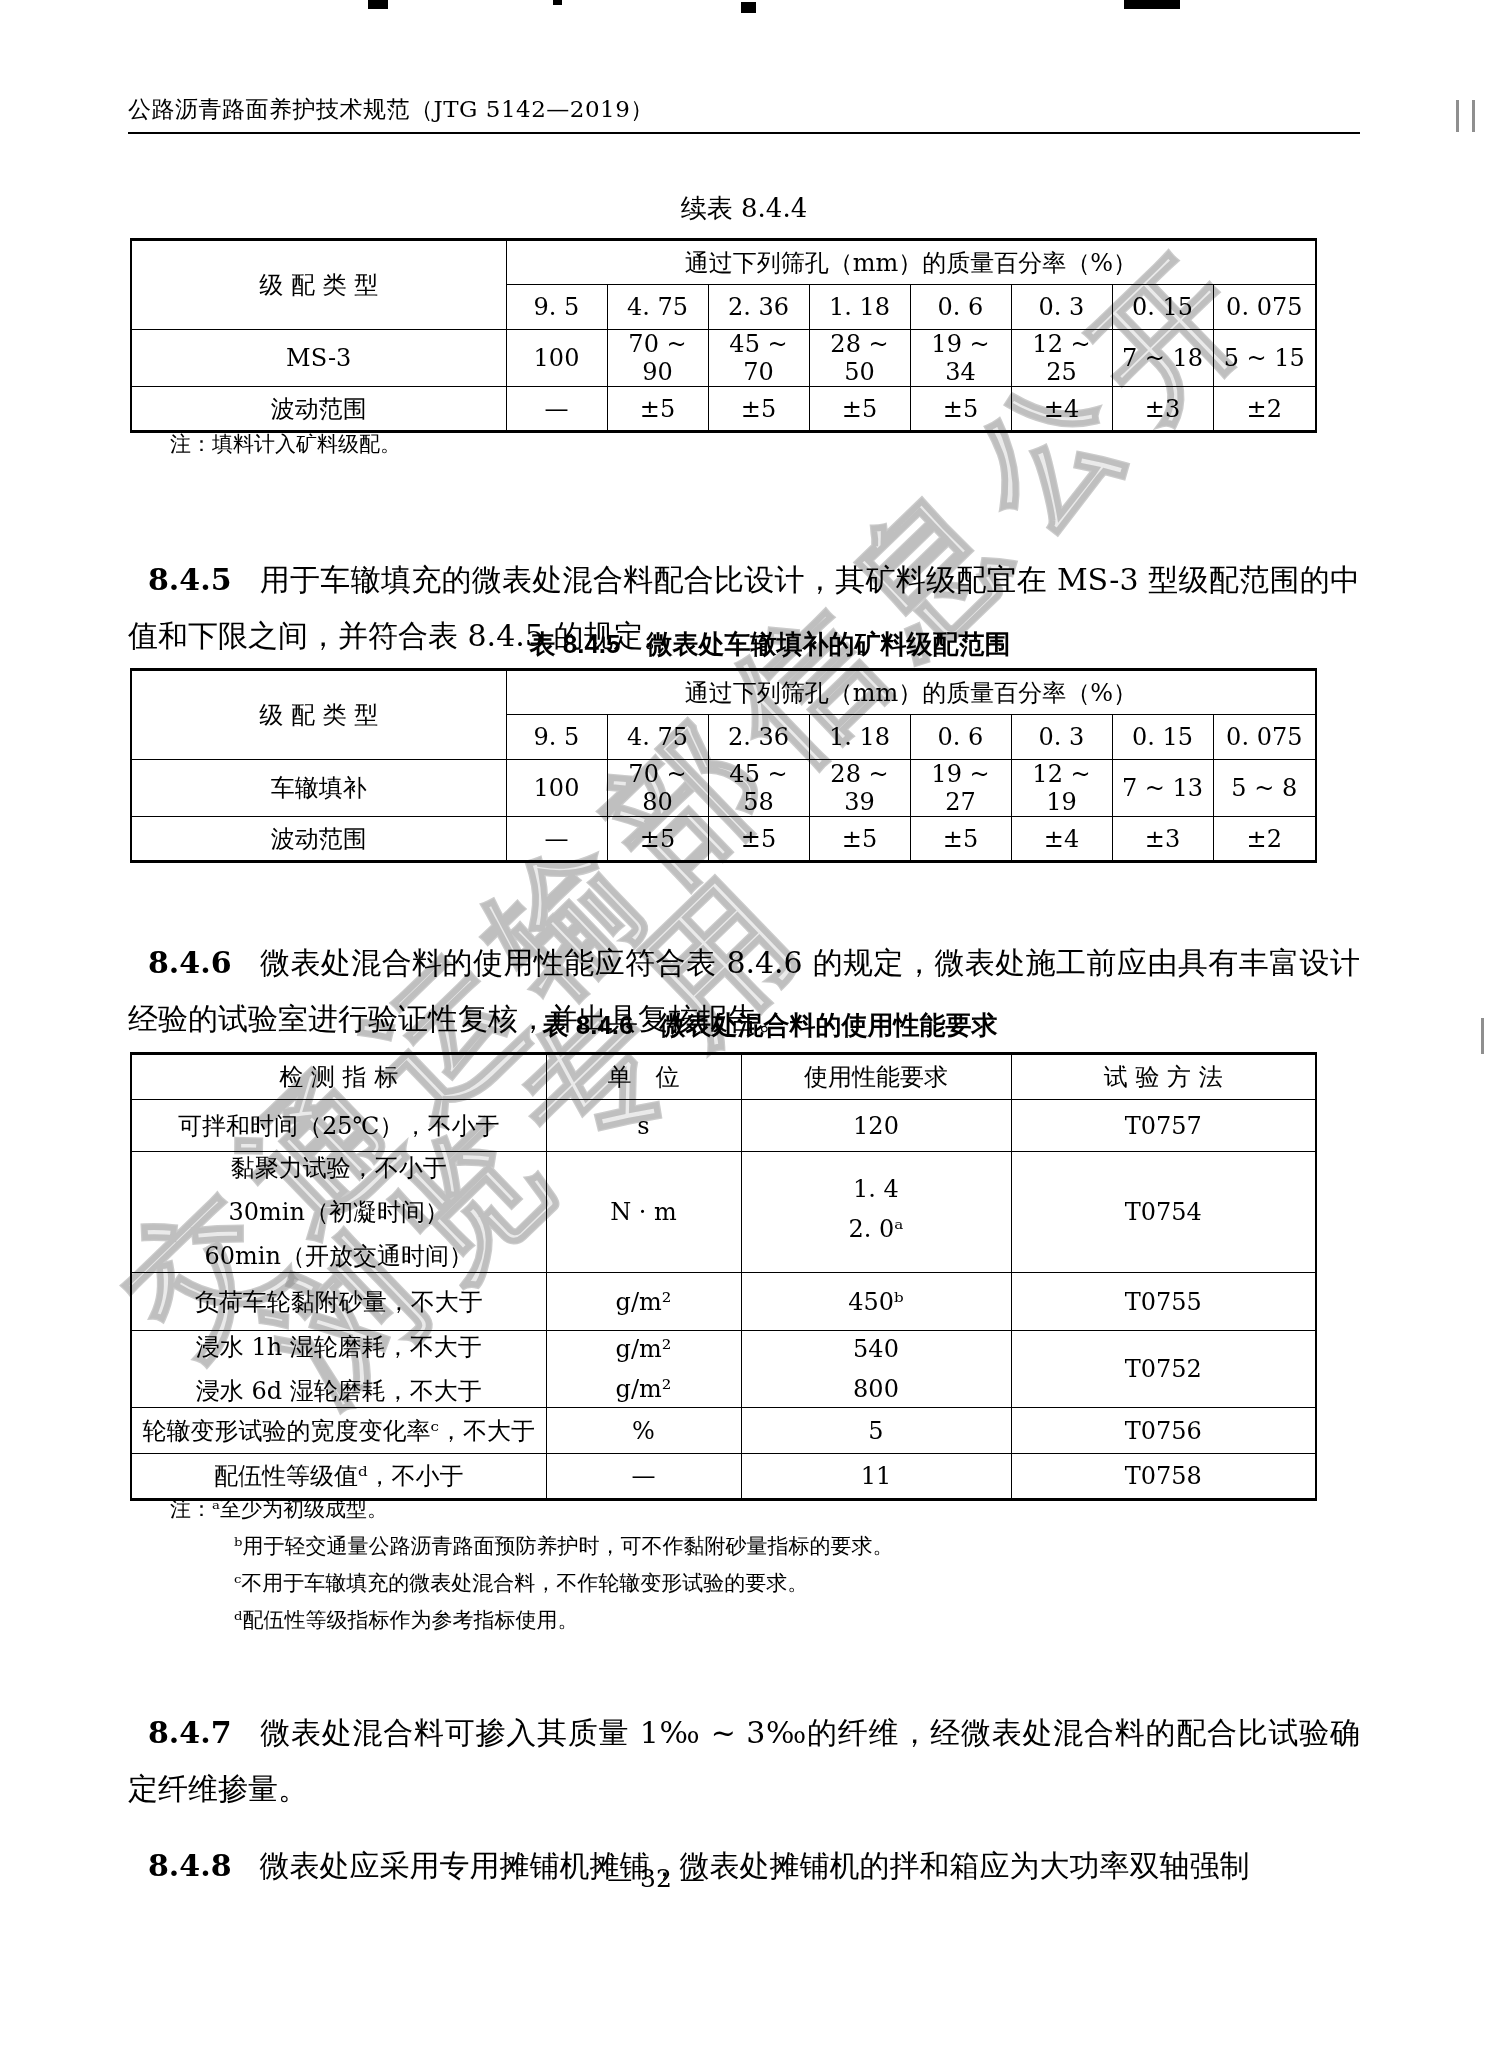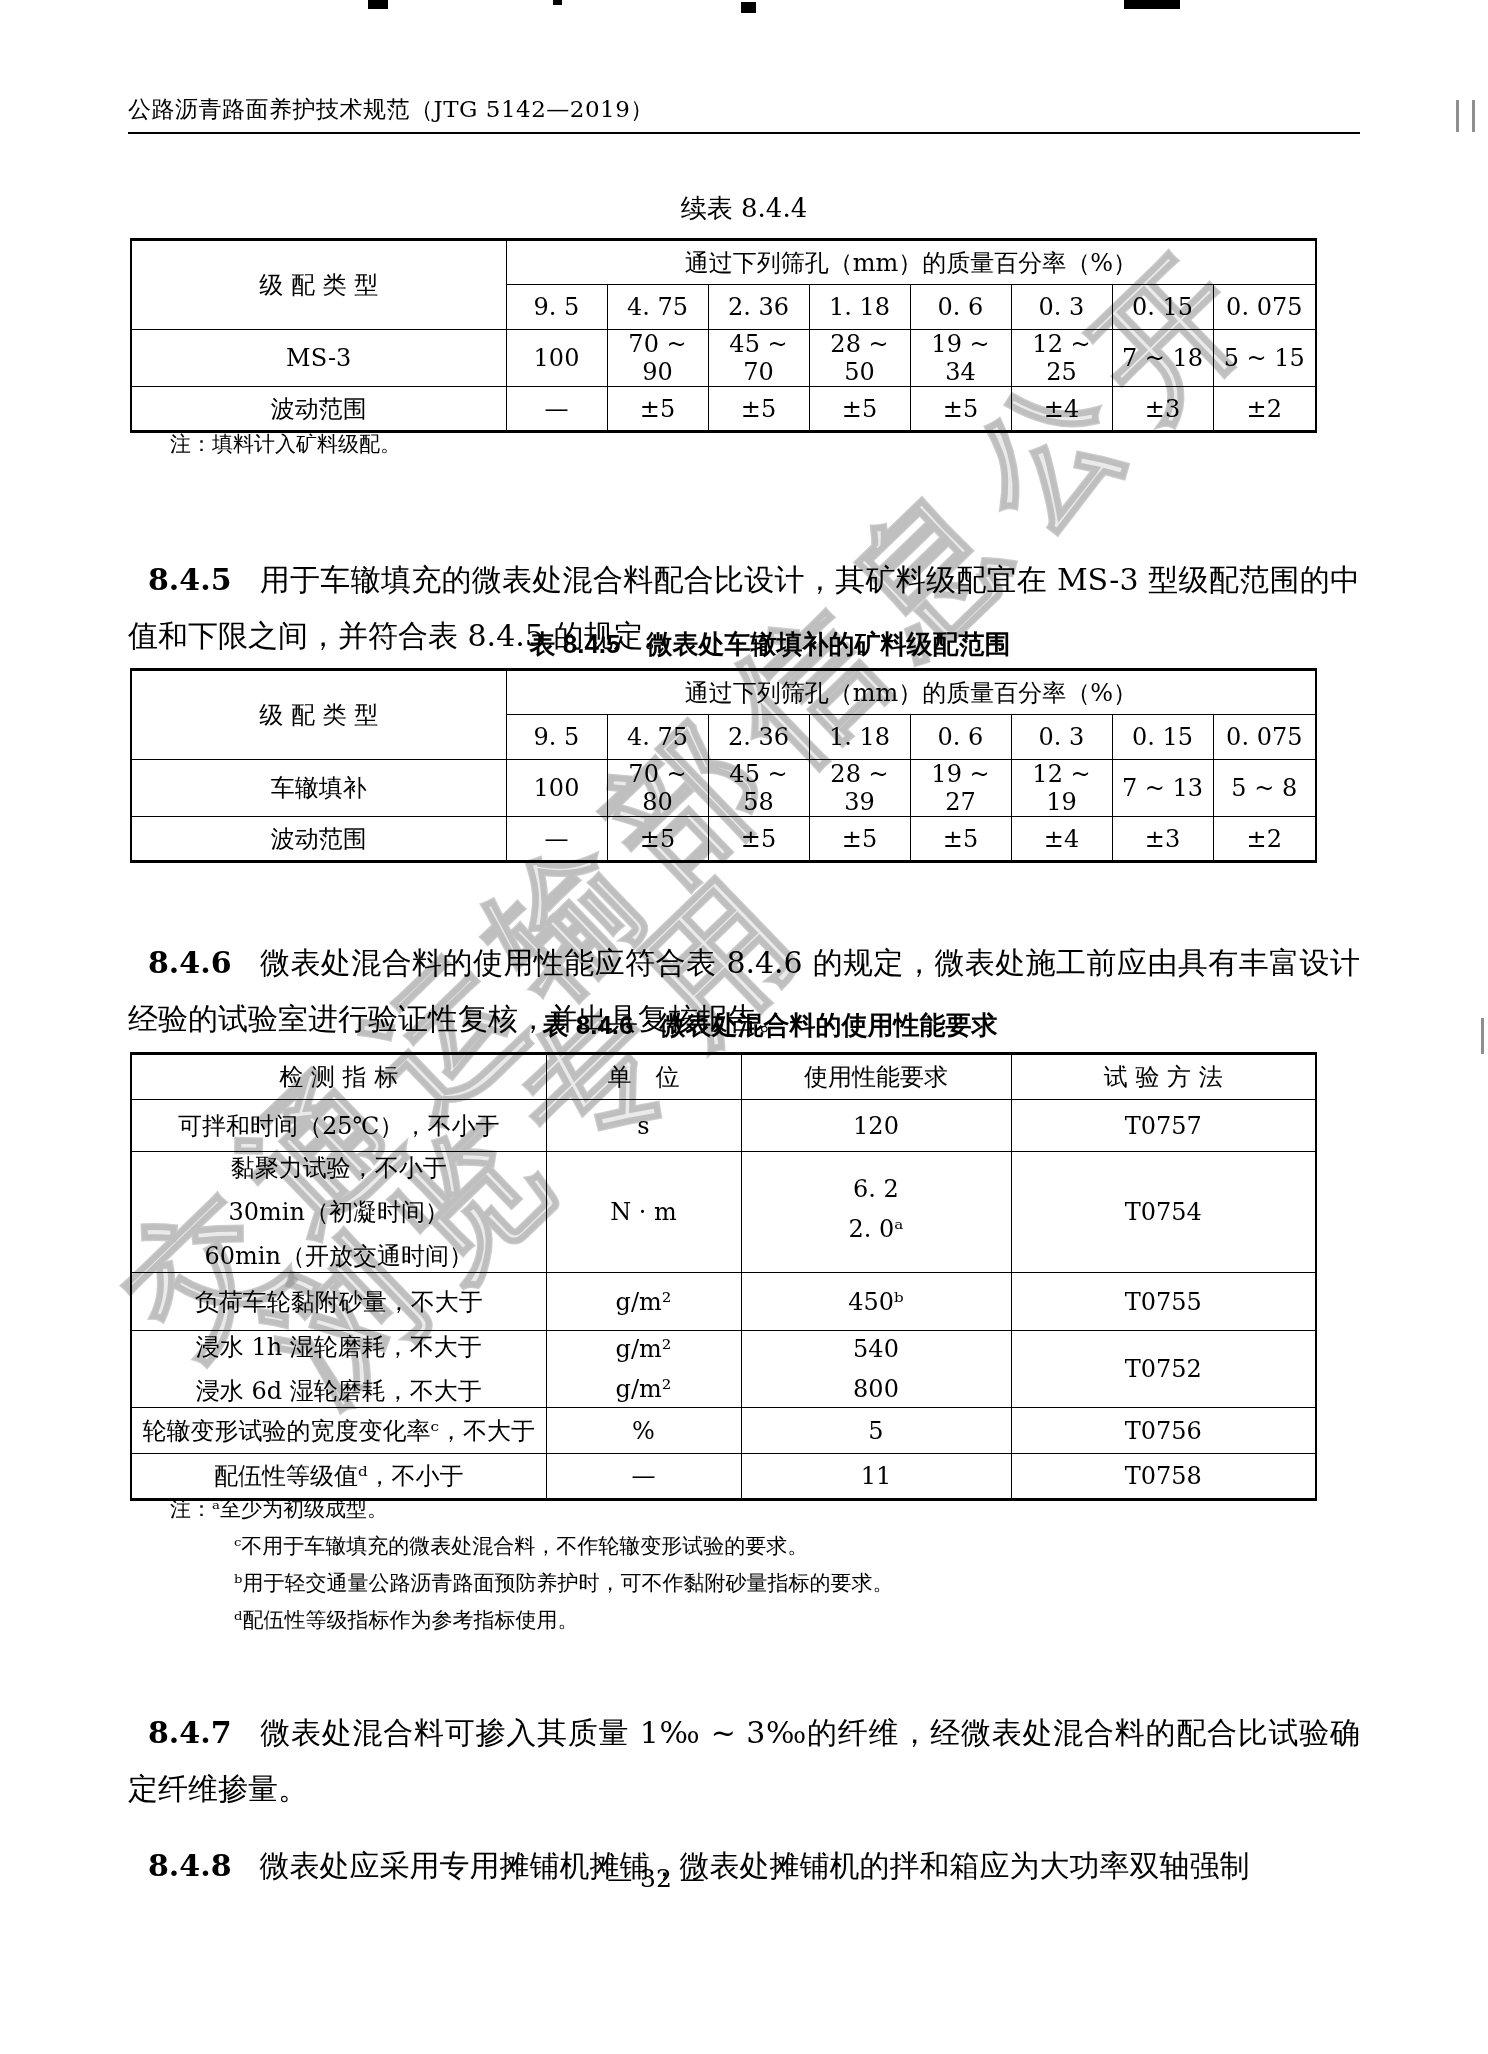--- a/index.html
+++ b/index.html
@@ -234,21 +234,21 @@
         <td>
           <div class="lines">
             <div>黏聚力试验，不小于</div>
             <div>30min（初凝时间）</div>
             <div>60min（开放交通时间）</div>
           </div>
         </td>
         <td>N · m</td>
         <td>
           <div class="lines bottom">
-            <div>6. 2</div>
+            <div>1. 4</div>
             <div>2. 0ᵃ</div>
           </div>
         </td>
         <td>T0754</td>
       </tr>
       <tr>
         <td>负荷车轮黏附砂量，不大于</td>
         <td>g/m²</td>
         <td>450ᵇ</td>
         <td>T0755</td>
@@ -284,22 +284,22 @@
         <td>配伍性等级值ᵈ，不小于</td>
         <td>—</td>
         <td>11</td>
         <td>T0758</td>
       </tr>
     </tbody>
       </table>
 
     <div class="tnote notes-846">
       <div class="note-line">注：ᵃ至少为初级成型。</div>
+      <div class="note-line">ᵇ用于轻交通量公路沥青路面预防养护时，可不作黏附砂量指标的要求。</div>
       <div class="note-line">ᶜ不用于车辙填充的微表处混合料，不作轮辙变形试验的要求。</div>
-      <div class="note-line">ᵇ用于轻交通量公路沥青路面预防养护时，可不作黏附砂量指标的要求。</div>
       <div class="note-line">ᵈ配伍性等级指标作为参考指标使用。</div>
     </div>
 
     <p class="para p847"><span class="secnum">8.4.7</span><span>微表处混合料可掺入其质量 1‰ ~ 3‰的纤维，经微表处混合料的配合比试验确定纤维掺量。</span></p>
 
     <p class="para p848"><span class="secnum">8.4.8</span><span>微表处应采用专用摊铺机摊铺，微表处摊铺机的拌和箱应为大功率双轴强制</span></p>
 
     <div class="footer">— 32 —</div>
 
   </div>

